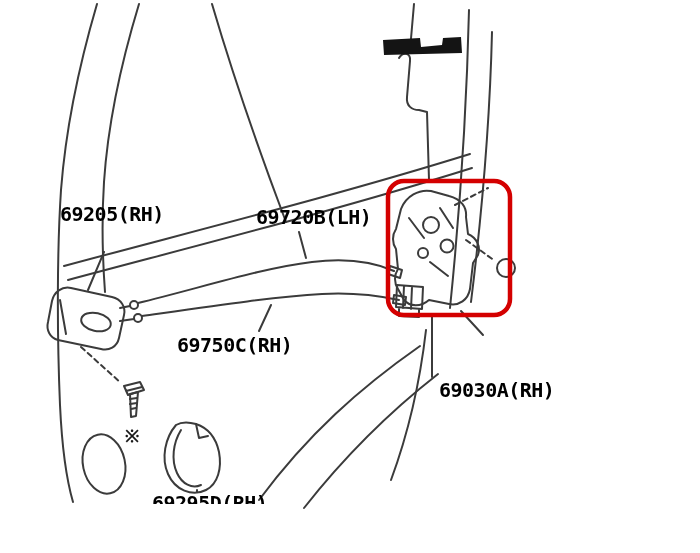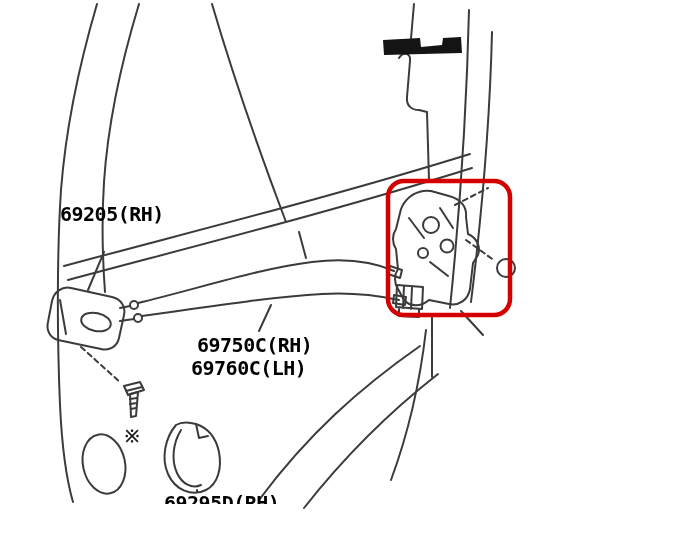--- a/index.html
+++ b/index.html
@@ -26,21 +26,20 @@
     height:13px;
     overflow:hidden;
   }
   .clipped-label span{
     font-family:"DejaVu Sans Mono", monospace;
     font-weight:700;
     font-size:20px;
     color:#000;
     white-space:nowrap;
     letter-spacing:-0.5px;
-    margin-left:12px;
   }
   .ref-mark{
     position:absolute;
     font-size:17px;
     font-weight:700;
     color:#1a1a1a;
   }
 </style>
 </head>
 <body>
@@ -131,25 +130,26 @@
       </g>
 
       <path fill="#141414" stroke="none" d="M383,40 L420,38 L421,47 L442,45 L443,38 L461,37 L462,53 L384,55 Z"></path>
     </g>
 
     <rect x="388" y="181" width="122" height="134" rx="16" fill="none" stroke="#d40000" stroke-width="4.5"></rect>
   </svg>
 
   <div class="part-label" style="left:60px;top:203px">69205(RH)</div>
 
+  <div class="part-label" style="left:256px;top:206px">69720B(LH)</div>
 
-  <div class="part-label" style="left:197px;top:334px">69750C(RH)</div>
-  <div class="part-label" style="left:191px;top:357px">69760C(LH)</div>
+  <div class="part-label" style="left:177px;top:334px">69750C(RH)</div>
 
 
+  <div class="part-label" style="left:439px;top:379px">69030A(RH)</div>
 
   <div class="clipped-label" style="left:152px;top:491px;width:180px">
     <span>69295D(RH)</span>
   </div>
 
   <div class="ref-mark" style="left:125px;top:424px">※</div>
 
 </div>
 
 </body></html>

